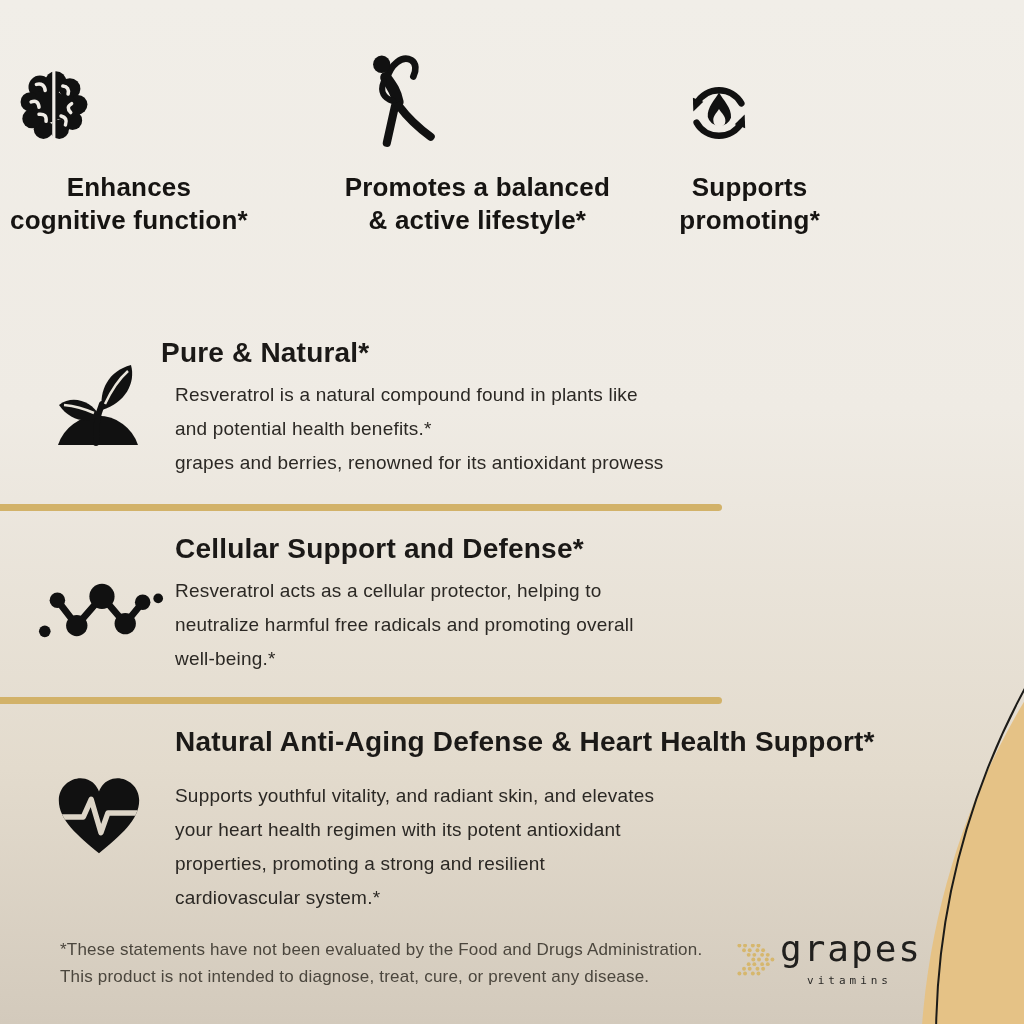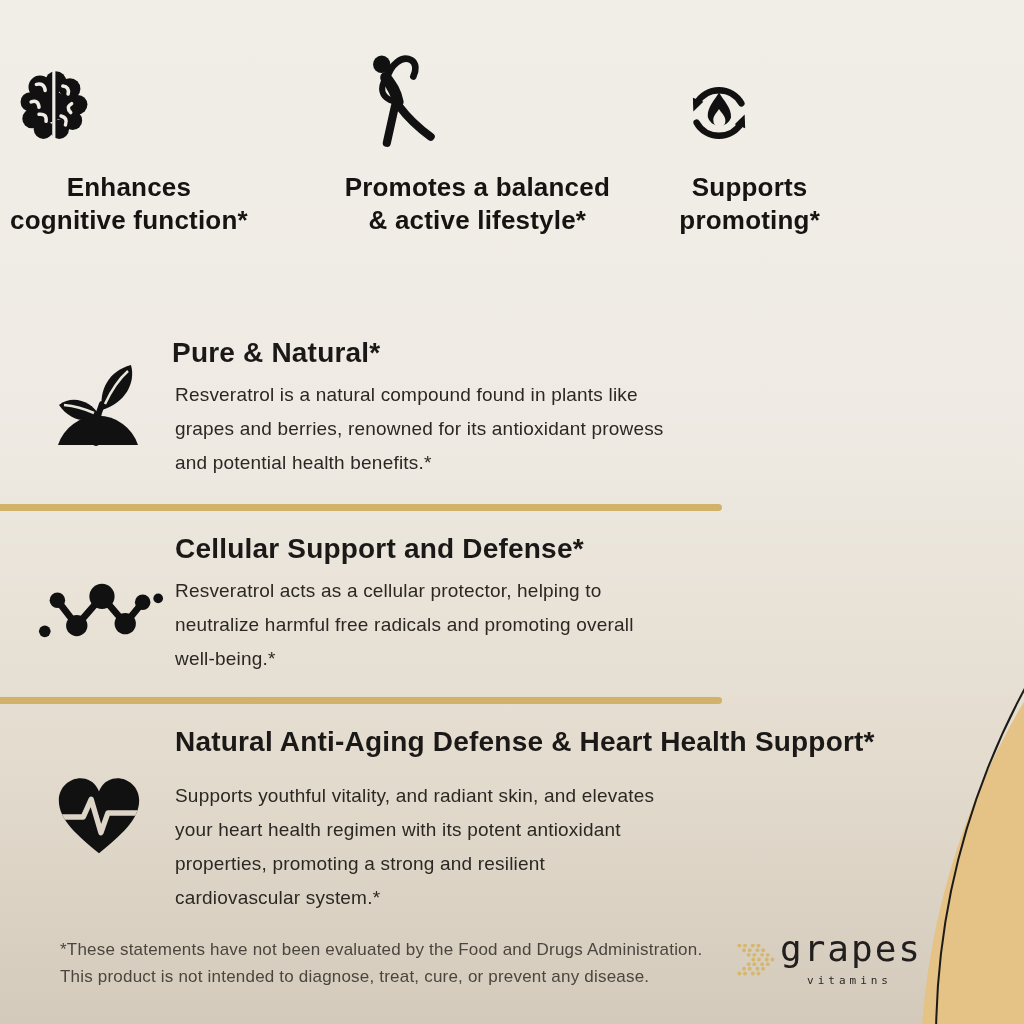--- a/index.html
+++ b/index.html
@@ -123,25 +123,25 @@
     <div class="abs" style="left:48px;top:352px;">
       <svg width="100" height="112" viewBox="0 0 100 100">
         <path d="M10,87 A42,42 0 0 1 90,87 Z" fill="#111"></path>
         <path d="M48,85 C48,68 49,58 54,46" stroke="#111" stroke-width="6" fill="none" stroke-linecap="round"></path>
         <path d="M54,52 C51,33 60,13 83,7 C88,25 77,45 54,52 Z" fill="#111"></path>
         <path d="M51,59 C38,66 21,62 11,47 C25,36 44,44 51,57 Z" fill="#111"></path>
         <path d="M57,46 C63,33 71,21 80,13" stroke="#ebe6dc" stroke-width="2.5" fill="none"></path>
         <path d="M46,55 C37,51 26,48 16,47" stroke="#ebe6dc" stroke-width="2.5" fill="none"></path>
       </svg>
     </div>
-    <div class="abs sec-title" style="left:172px;top:337px;">Pure &amp; Natural*</div>
+    <div class="abs sec-title" style="left:161px;top:337px;">Pure &amp; Natural*</div>
     <div class="abs sec-body" style="left:175px;top:378px;">
       <div>Resveratrol is a natural compound found in plants like</div>
+      <div>and potential health benefits.*</div>
       <div>grapes and berries, renowned for its antioxidant prowess</div>
-      <div>and potential health benefits.*</div>
     </div>
 
     <div class="divider" style="top:504px;"></div>
 
     <div class="abs" style="left:38px;top:577px;">
       <svg width="126" height="68" viewBox="0 0 130 70">
         <g stroke="#111" stroke-width="7" stroke-linecap="round">
           <line x1="20" y1="24" x2="40" y2="50"></line>
           <line x1="40" y1="50" x2="66" y2="20"></line>
           <line x1="66" y1="20" x2="90" y2="48"></line>

